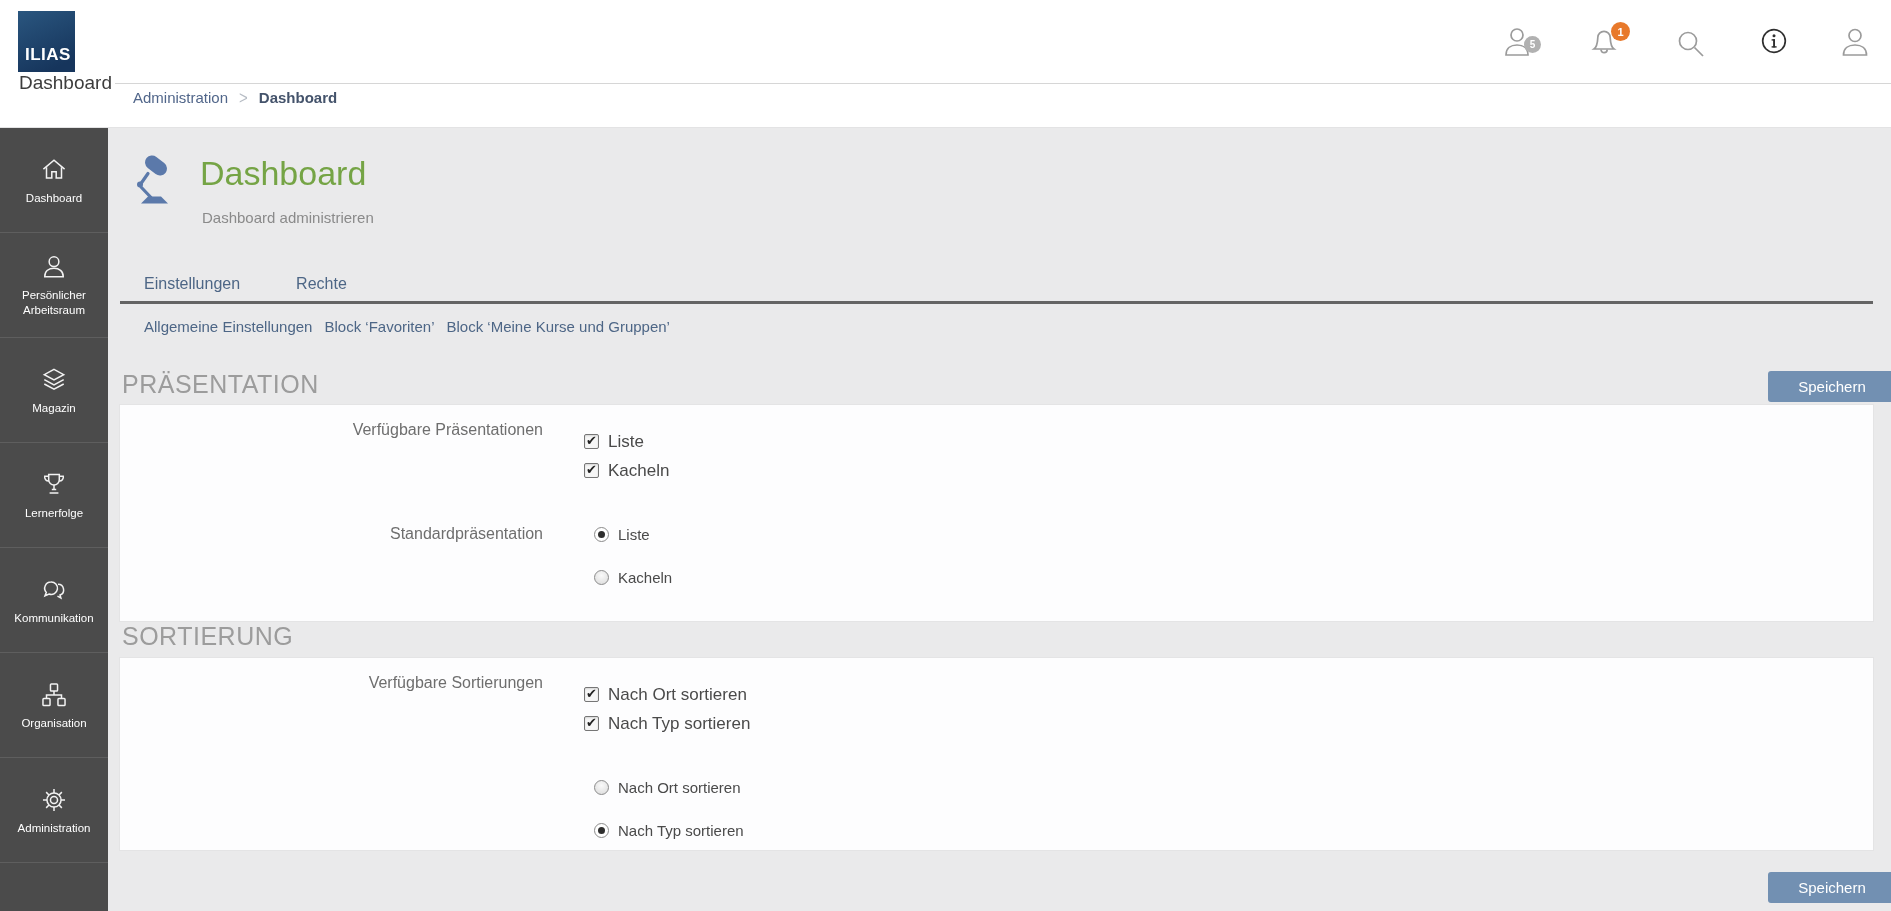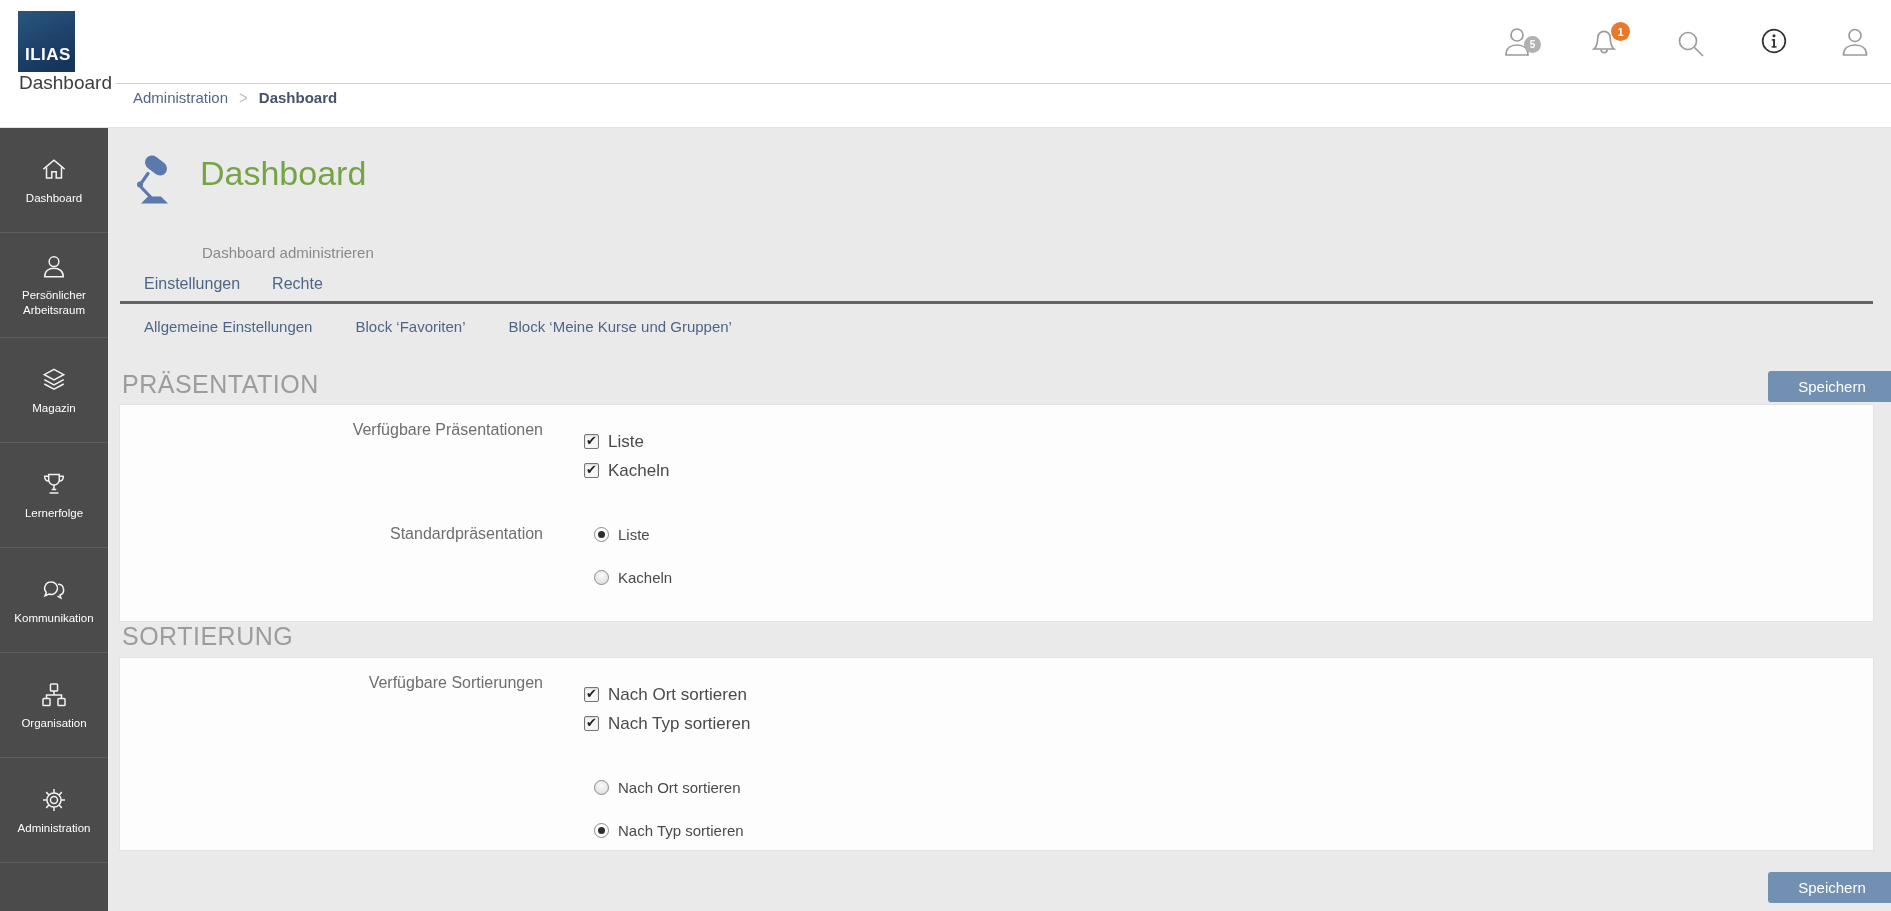--- a/index.html
+++ b/index.html
@@ -36,27 +36,27 @@
     display:flex; flex-direction:column; align-items:center; justify-content:center; gap:6px; }
   .sb-label { font-size:11.5px; line-height:1.3; text-align:center; padding:0 3px; }
   .sb-icon svg { display:block; }
   .sb-filler { flex:1; }
 
   
   .main { position:absolute; left:108px; top:128px; width:1783px; height:783px; background:#eaeaeb; }
 
   .lamp-icon { position:absolute; left:20px; top:25px; }
   .page-title { position:absolute; left:92px; top:26px; font-size:34px; color:#75a445; }
-  .page-subtitle { position:absolute; left:94px; top:81px; font-size:15px; color:#8a8a8a;margin-top:35px; }
-
-  .tabs { position:absolute; left:36px; top:147px; display:flex; gap:32px; }
+  .page-subtitle { position:absolute; left:94px; top:81px; font-size:15px; color:#8a8a8a; }
+
+  .tabs { position:absolute; left:36px; top:147px; display:flex; gap:56px; }
   .tab { font-size:16px; color:#4d6686; cursor:pointer; }
   .tabline { position:absolute; left:12px; top:173px; width:1753px; height:3px; background:#646464; }
 
-  .subtabs { position:absolute; left:36px; top:190px; display:flex; gap:43px; }
+  .subtabs { position:absolute; left:36px; top:190px; display:flex; gap:12px; }
   .subtab { font-size:15px; color:#4d6686; cursor:pointer; }
   .subtab.active { }
 
   .section-title { position:absolute; left:14px; font-size:25px; color:#9c9c9c; letter-spacing:.5px; }
   .st-1 { top:242px; } .st-2 { top:494px; }
 
   .save-btn { position:absolute; left:1660px; width:128px; height:31px; background:#7290b2; color:#fff;
     font-size:15px; border:none; border-radius:3px; text-align:center; line-height:31px; cursor:pointer;
     font-family:inherit; }
   .btn-1 { top:243px; } .btn-2 { top:744px; }

